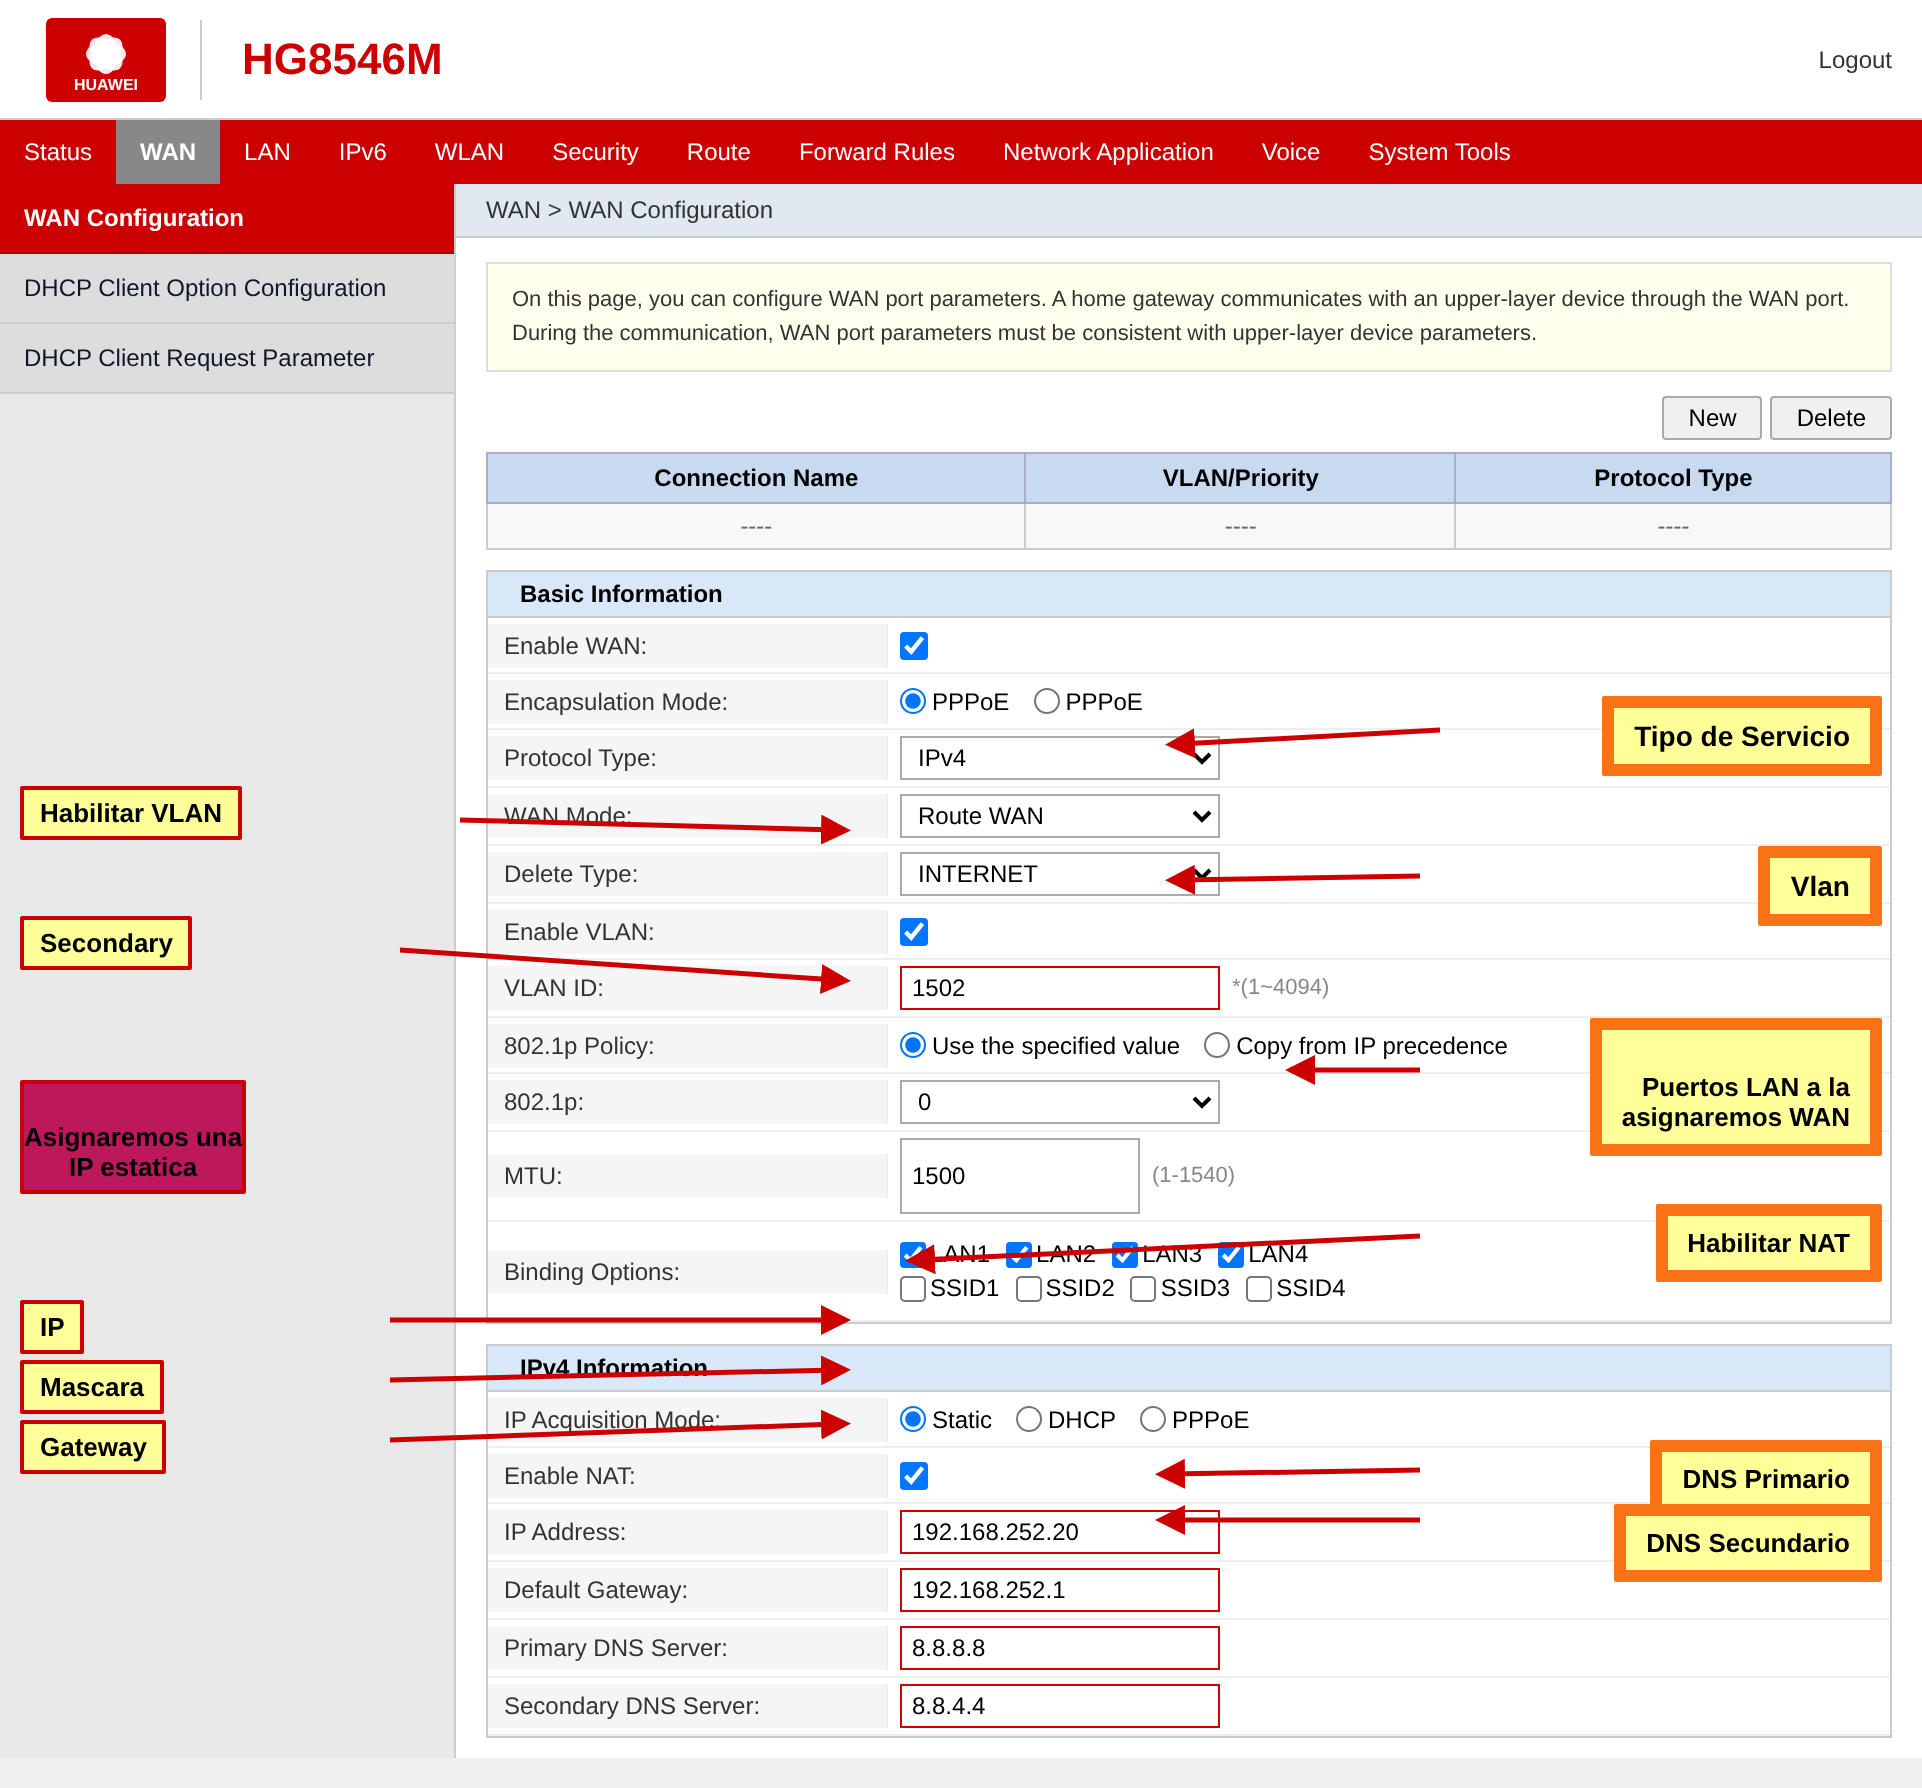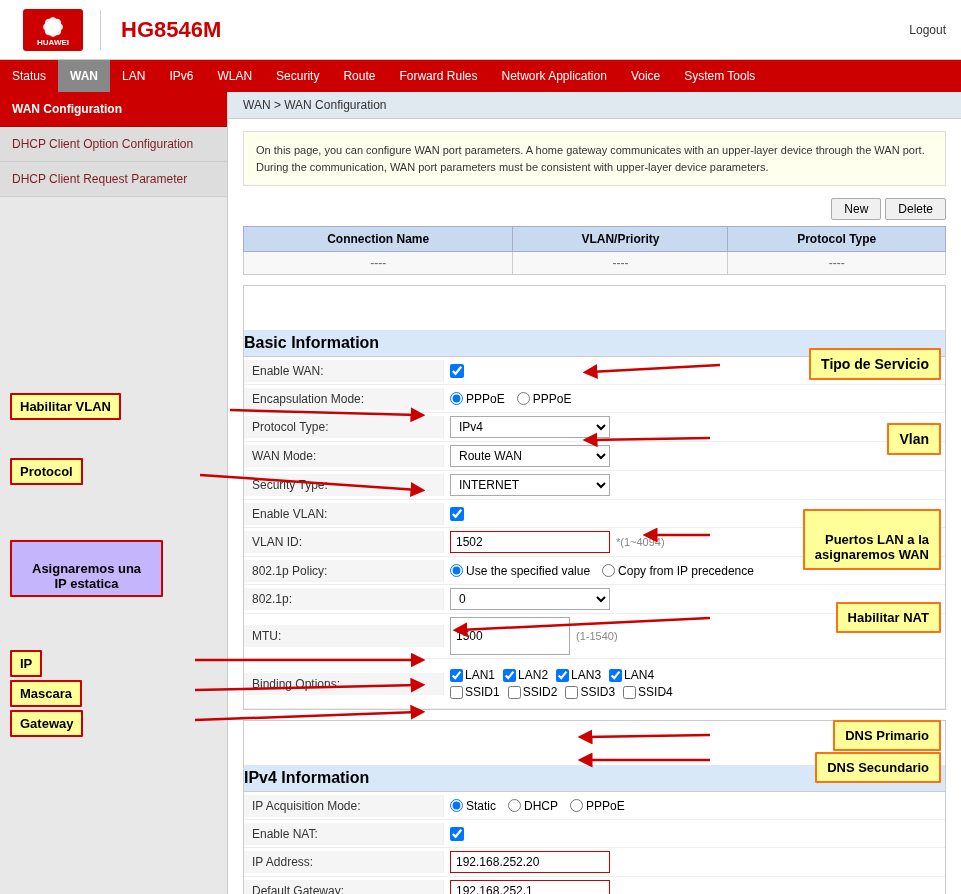--- a/index.html
+++ b/index.html
@@ -12,40 +12,40 @@
 
     
     .nav { background: #cc0000; display: flex; align-items: center; height: 32px; }
     .nav-item { color: #fff; padding: 0 12px; height: 32px; line-height: 32px; cursor: pointer; font-size: 12px; white-space: nowrap; }
     .nav-item.wan { background: #888; color: #fff; font-weight: bold; }
 
     
     .main-layout { display: flex; min-height: 780px; }
     .sidebar { width: 228px; background: #e8e8e8; border-right: 1px solid #ccc; flex-shrink: 0; }
     .sidebar-item { padding: 10px 12px; background: #cc0000; color: #fff; font-size: 12px; font-weight: bold; cursor: pointer; border-bottom: 1px solid #b00000; }
-    .sidebar-item.secondary { background: #ddd; color: #7f1d1d; font-weight: normal; border-bottom: 1px solid #ccc; }
+    .sidebar-item.secondary { background: #ddd; color: #0f172a; font-weight: normal; border-bottom: 1px solid #ccc; }
 
     
     .content { flex: 1; background: #fff; padding: 0; }
     .breadcrumb { background: #e0e8f0; padding: 6px 15px; font-size: 12px; border-bottom: 1px solid #ccc; color: #333; }
     .info-box { background: #ffffee; border: 1px solid #ddd; margin: 12px 15px; padding: 10px 12px; font-size: 11px; color: #333; line-height: 1.5; }
 
     
     .table-area { margin: 10px 15px; }
     .btn-row { display: flex; justify-content: flex-end; gap: 4px; margin-bottom: 6px; }
     .btn { padding: 3px 12px; font-size: 12px; background: #f0f0f0; border: 1px solid #aaa; cursor: pointer; border-radius: 2px; }
 
     .config-table { width: 100%; border-collapse: collapse; font-size: 12px; }
     .config-table th { background: #c8daf0; border: 1px solid #aac; padding: 5px 8px; text-align: center; font-weight: bold; }
     .config-table td { border: 1px solid #ccc; padding: 4px 8px; text-align: center; background: #f8f8f8; }
     .config-table .dash { color: #666; }
 
     
     .form-section { margin: 0 15px 10px 15px; border: 1px solid #ccc; }
-    .section-header { background: #d8e8f8; padding: 4px 0; font-weight: bold; font-size: 16px; border-bottom: 1px solid #ccc; margin-top: 44px; }
+    .section-header { background: #d8e8f8; padding: 4px 16px; font-weight: bold; font-size: 12px; border-bottom: 1px solid #ccc; }
     .form-row { display: flex; align-items: center; border-bottom: 1px solid #eee; min-height: 28px; justify-content: flex-end; }
     .form-label { width: 200px; padding: 4px 8px; color: #333; font-size: 12px; flex-shrink: 0; background: #f5f5f5; border-right: 1px solid #eee; }
     .form-value { padding: 3px 6px; flex: 1; display: flex; align-items: center; gap: 6px; }
     .form-input { border: 1px solid #aaa; padding: 2px 5px; font-size: 12px; height: 38px; }
     .form-input.w120 { width: 120px; }
     .form-input-red { border: 1px solid #cc0000; padding: 2px 5px; font-size: 12px; height: 22px; width: 160px; }
     .form-select { border: 1px solid #aaa; padding: 2px 4px; font-size: 12px; height: 22px; width: 160px; background: #fff; }
     .hint { color: #888; font-size: 11px; }
     .checkbox { width: 14px; height: 14px; }
     .radio-group { display: flex; align-items: center; gap: 12px; }
@@ -54,21 +54,21 @@
     .binding-checks { display: flex; gap: 8px; align-items: center; }
     .check-label { display: flex; align-items: center; gap: 2px; font-size: 12px; }
 
     
     .huawei-logo { display: flex; flex-direction: column; align-items: center; justify-content: flex-end; }
 
     
     .page-wrapper { position: relative; width: 961px; }
     .annotation-layer { position: absolute; top: 0; left: 0; width: 961px; height: 894px; pointer-events: none; z-index: 100; }
     .ann-box { position: absolute; border: 2px solid #cc0000; background: #ffff99; padding: 4px 8px; font-weight: bold; font-size: 13px; color: #000; border-radius: 1px; }
-    .ann-box-right { position: absolute; border: 2px solid #f97316; background: #ffff99; padding: 6px 10px; font-weight: bold; font-size: 13px; color: #000; border-radius: 1px; text-align: center; }
+    .ann-box-right { position: absolute; border: 6px solid #f97316; background: #ffff99; padding: 6px 10px; font-weight: bold; font-size: 13px; color: #000; border-radius: 1px; text-align: center; }
 
     
     .header-divider { width: 1px; height: 40px; background: #ccc; margin: 0 10px; }
   </style>
 </head>
 <body>
 
 <div class="page-wrapper">
 
   <div class="header" style="height:60px;">
@@ -174,21 +174,21 @@
         <div class="form-row">
           <div class="form-label">WAN Mode:</div>
           <div class="form-value">
             <select class="form-select">
               <option>Route WAN</option>
             </select>
           </div>
         </div>
 
         <div class="form-row">
-          <div class="form-label">Security Type:</div>
+          <div class="form-label">Delete Type:</div>
           <div class="form-value">
             <select class="form-select">
               <option>INTERNET</option>
             </select>
           </div>
         </div>
 
         <div class="form-row">
           <div class="form-label">Enable VLAN:</div>
           <div class="form-value">
@@ -344,23 +344,23 @@
   </div>
 
   <div class="annotation-layer">
 
     <div class="ann-box-right" style="right:20px; top:348px; font-size:14px;">Tipo de Servicio</div>
 
     <div class="ann-box-right" style="right:20px; top:423px; font-size:14px;">Vlan</div>
 
     <div class="ann-box" style="left:10px; top:393px;">Habilitar VLAN</div>
 
-    <div class="ann-box" style="left:10px; top:458px;">Protocol</div>
-
-    <div class="ann-box" style="left:10px; top:540px; white-space:pre-line; text-align:center; border:2px solid #cc0000; background:#c4b5fd; padding:4px 20px; font-weight:bold; font-size:13px;">
+    <div class="ann-box" style="left:10px; top:458px;">Secondary</div>
+
+    <div class="ann-box" style="left:10px; top:540px; white-space:pre-line; text-align:center; border:2px solid #cc0000; background:#be185d; padding:4px 0; font-weight:bold; font-size:13px;">
       <span style="white-space:pre-line;">Asignaremos una<br>IP estatica</span>
     </div>
 
     <div class="ann-box-right" style="right:20px; top:509px; font-size:13px; text-align:right; white-space:pre-line;">
       <span>Puertos LAN a la<br>asignaremos WAN</span>
     </div>
 
     <div class="ann-box-right" style="right:20px; top:602px; font-size:13px;">Habilitar NAT</div>
 
     <div class="ann-box" style="left:10px; top:650px;">IP</div>

